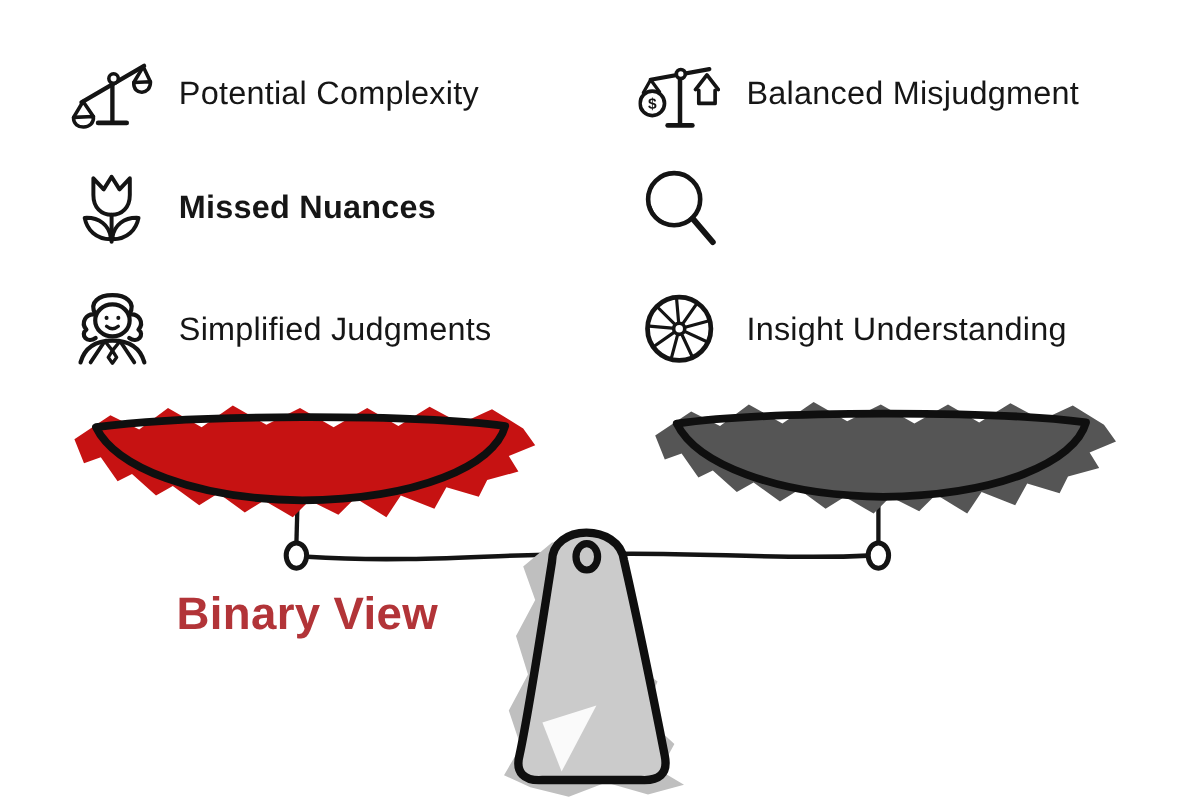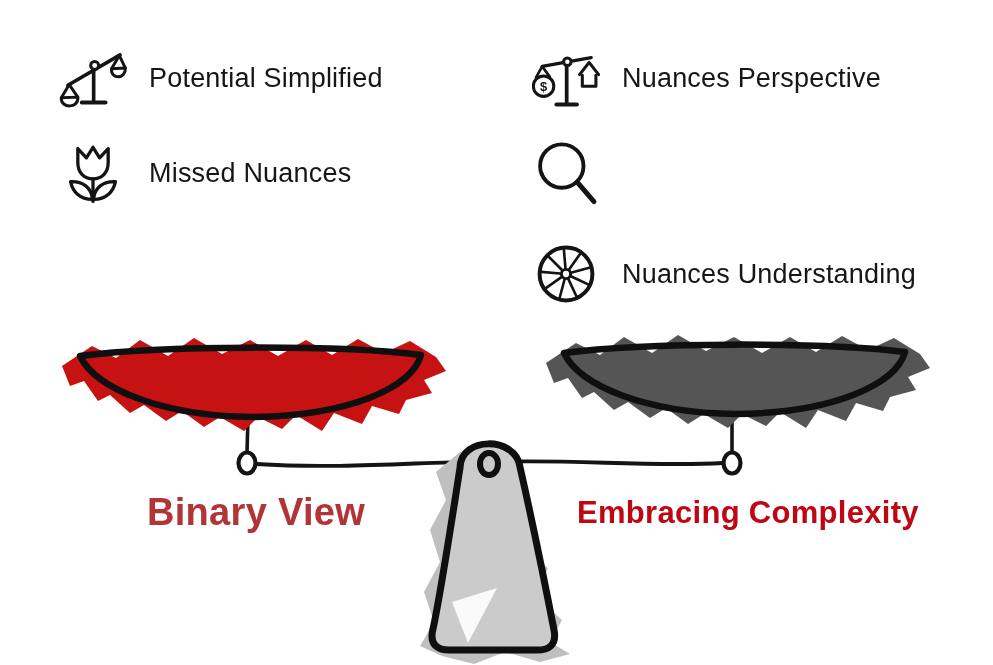--- a/index.html
+++ b/index.html
@@ -6,21 +6,21 @@
   .canvas {
     position:relative; width:993px; height:665px; background:#ffffff;
     font-family:"Liberation Sans", sans-serif; overflow:hidden;
   }
   svg { color: var(--ink,#141414); }
 
   
   .legend-row { position:absolute; display:flex; align-items:center; gap:17px; height:74px; }
   .col-left  { left:54px; }
   .col-right { left:527px; }
-  .r1 { top:41px; } .r2 { top:136px; } .r3 { top:237px; }
+  .r1 { top:41px; } .r2 { top:136px;font-weight:bold; } .r3 { top:237px; }
   .icon-box { width:78px; height:74px; flex:0 0 78px; display:flex; align-items:center; justify-content:center; }
   .legend-label { font-size:27px; color:#161616; letter-spacing:0.2px; white-space:nowrap; }
 
   
   .scale-art { position:absolute; left:0; top:0; width:993px; height:665px; display:block; }
 
   .side-label { position:absolute; font-weight:700; white-space:nowrap; letter-spacing:0.3px; }
   .label-left  { left:147px; top:491px; font-size:38px; color:var(--left-label-color,#B23438); }
   .label-right { left:577px; top:495px; font-size:31px; color:var(--right-label-color,#BE0712); }
 
@@ -62,70 +62,87 @@
         <path d="M 12,61 L 91,15" stroke-width="5.5"></path>
         <path d="M 51,37 L 51,84" stroke-width="5.5"></path>
         <path d="M 33,87 L 69,87" stroke-width="6"></path>
         <circle cx="52.5" cy="31" r="6" fill="#ffffff" stroke-width="4.5"></circle>
         <path d="M 14,60 L 2,80 M 14,60 L 27,79" stroke-width="4.5"></path>
         <path d="M 2,80 C 1,97 29,96 27,79 Z" stroke-width="4.5"></path>
         <path d="M 90,16 L 78,36 M 90,16 L 99,35" stroke-width="4.5"></path>
         <path d="M 78,36 C 77,53 100,52 99,35 Z" stroke-width="4.5"></path>
       </svg>
     </span>
-    <span class="legend-label">Potential Simplified</span>
+    <span class="legend-label">Potential Complexity</span>
   </div>
 
   <div class="legend-row col-left r2">
     <span class="icon-box">
       <svg width="66" height="66" viewBox="0 0 100 100" fill="none" stroke="currentColor" stroke-width="5" stroke-linecap="round" stroke-linejoin="round">
         <path d="M 27,13 L 27,34 C 27,50 37,59 50,59 C 63,59 73,50 73,34 L 73,13 L 60,27 L 50,11 L 40,27 Z"></path>
         <path d="M 50,59 L 50,93"></path>
         <path d="M 49,90 C 30,90 19,78 16,63 C 34,62 47,72 49,88 Z"></path>
         <path d="M 51,90 C 70,90 81,78 84,63 C 66,62 53,72 51,88 Z"></path>
       </svg>
     </span>
     <span class="legend-label">Missed Nuances</span>
   </div>
 
+  <div class="legend-row col-left r3">
+    <span class="icon-box">
+      <svg width="70" height="72" viewBox="0 0 100 100" fill="none" stroke="currentColor" stroke-width="5" stroke-linecap="round" stroke-linejoin="round">
+        <path d="M 31,33 C 22,18 36,10 51,10 C 66,10 80,18 71,33"></path>
+        <path d="M 31,33 C 19,31 13,43 20,51 C 12,57 21,68 31,61"></path>
+        <path d="M 71,33 C 83,31 89,43 82,51 C 90,57 81,68 71,61"></path>
+        <ellipse cx="51" cy="40" rx="20.5" ry="19"></ellipse>
+        <circle cx="44" cy="37" r="2.4" fill="currentColor" stroke="none"></circle>
+        <circle cx="58" cy="37" r="2.4" fill="currentColor" stroke="none"></circle>
+        <path d="M 44,47 Q 51,53 58,47" stroke-width="4"></path>
+        <path d="M 13,90 C 18,72 32,64 51,64 C 70,64 84,72 89,90"></path>
+        <path d="M 41,66 L 25,90 M 61,66 L 77,90" stroke-width="4.5"></path>
+        <path d="M 43,66 L 51,76 L 59,66" stroke-width="4"></path>
+        <path d="M 51,76 L 46,84 L 51,91 L 56,84 Z" stroke-width="4"></path>
+      </svg>
+    </span>
+    <span class="legend-label">Simplified Judgments</span>
+  </div>
 
   <div class="legend-row col-right r1">
     <span class="icon-box">
       <svg width="68" height="68" viewBox="0 0 100 100" fill="none" stroke="currentColor" stroke-width="5" stroke-linecap="round" stroke-linejoin="round">
         <path d="M 15,33 L 87,20"></path>
         <path d="M 51,31 L 51,86" stroke-width="5.5"></path>
         <path d="M 36,89 L 66,89" stroke-width="6"></path>
         <circle cx="52" cy="26" r="5.5" fill="#ffffff" stroke-width="4.5"></circle>
         <path d="M 15,33 L 6,49 M 15,33 L 26,48" stroke-width="4"></path>
         <circle cx="17" cy="62" r="15" stroke-width="4.5"></circle>
         <text class="svg-dollar" x="17" y="69" text-anchor="middle" fill="currentColor" stroke="none">$</text>
         <path d="M 70,45 L 84,27 L 98,45" stroke-width="4.5"></path>
         <path d="M 74,46 L 74,62 L 94,62 L 94,46" stroke-width="4.5"></path>
       </svg>
     </span>
-    <span class="legend-label">Nuances Perspective</span>
+    <span class="legend-label">Balanced Misjudgment</span>
   </div>
 
   <div class="legend-row col-right r2">
     <span class="icon-box">
       <svg width="70" height="70" viewBox="0 0 100 100" fill="none" stroke="currentColor" stroke-width="5" stroke-linecap="round" stroke-linejoin="round">
         <circle cx="44" cy="40" r="31" stroke-width="5.5"></circle>
         <path d="M 16,49 A 31,31 0 0 0 52,70" stroke-width="2.5" opacity="0.9"></path>
         <path d="M 66,63 L 90,91" stroke-width="7"></path>
       </svg>
     </span>
   </div>
 
   <div class="legend-row col-right r3">
     <span class="icon-box">
       <svg width="66" height="66" viewBox="0 0 100 100" fill="none" stroke="currentColor" stroke-width="5" stroke-linecap="round" stroke-linejoin="round">
         <circle cx="50" cy="50" r="40" stroke-width="6"></circle>
         <circle cx="50" cy="50" r="7" stroke-width="4.5"></circle>
         <path stroke-width="4" d="M 58.7,47.7 L 86.7,40.2 M 55.2,42.6 L 71.8,18.9 M 49.2,41 L 46.7,12.2 M 43.6,43.6 L 23.1,23.1 M 41,49.2 L 12.2,46.7 M 42.6,55.2 L 18.9,71.8 M 47.7,58.7 L 40.2,86.7 M 53.8,58.2 L 66.1,84.4 M 58.2,53.8 L 84.4,66.1"></path>
       </svg>
     </span>
-    <span class="legend-label">Nuances Understanding</span>
+    <span class="legend-label">Insight Understanding</span>
   </div>
 
   <div class="side-label label-left">Binary View</div>
-  <div class="side-label label-right">Embracing Complexity</div>
 
 </div>
 
 </body></html>

